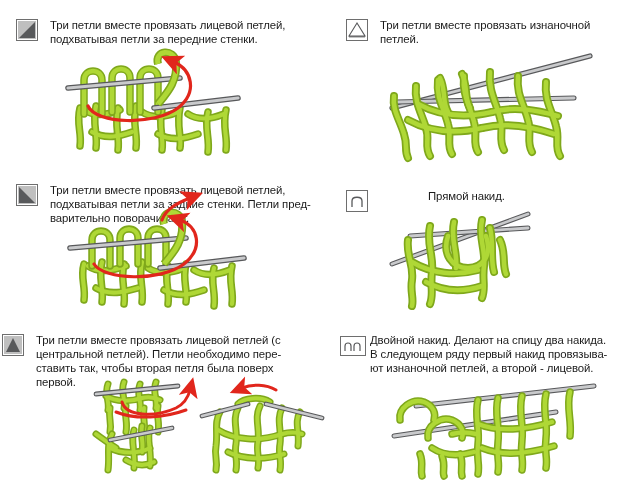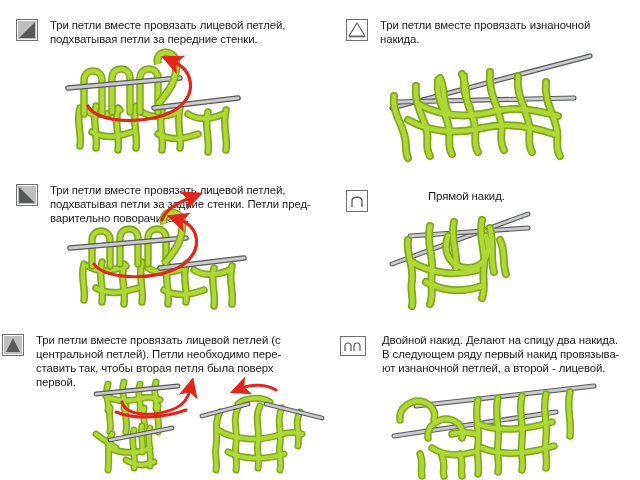--- a/index.html
+++ b/index.html
@@ -56,21 +56,21 @@
 
   
   #e1 { left: 16px;  top: 18px;  width: 310px; }
   #e2 { left: 346px; top: 18px;  width: 290px; }
   #e3 { left: 16px;  top: 183px; width: 310px; }
   #e4 { left: 346px; top: 189px; width: 290px; }
   #e5 { left: 2px;  top: 333px; width: 320px; }
   #e6 { left: 340px; top: 333px; width: 300px; }
 
   #e4 .caption { margin-left: 60px; }
-  #e6 .caption { margin-left: 16px; }
+  #e6 .caption { margin-left: 4px; }
   #e6 .symbol  { width: 26px; height: 20px; margin-top: 3px; }
 
   #a1 { left: 62px;  top: 48px; }
   #a2 { left: 378px; top: 50px; }
   #a3 { left: 66px;  top: 212px; }
   #a4 { left: 386px; top: 206px; }
   #a5 { left: 92px;  top: 378px; }
   #a6 { left: 386px; top: 382px; }
 </style>
 </head>
@@ -163,21 +163,21 @@
   <div class="entry" id="e2">
     <div class="entry-head">
       <div class="symbol">
         <svg width="22" height="22" viewBox="0 0 22 22">
           <rect x="0.5" y="0.5" width="21" height="21" fill="#fff" stroke="#6E6E6E" stroke-width="1"></rect>
           <path d="M3,17 L11,4 L19,17 Z" fill="none" stroke="#58595B" stroke-width="1.1"></path>
           <line x1="3" y1="17.8" x2="19" y2="17.8" stroke="#58595B" stroke-width="1.1"></line>
         </svg>
       </div>
       <div class="caption">Три петли вместе провязать изнаночной
-накида.</div>
+петлей.</div>
     </div>
   </div>
 
   <div class="art" id="a2">
     <svg width="240" height="118" viewBox="0 0 240 118">
 
       <g>
         <path d="M14,58 L212,6" stroke="#58595B" stroke-width="5.2" stroke-linecap="round" fill="none"></path>
         <path d="M14,58 L212,6" stroke="#C9CACC" stroke-width="2.8" stroke-linecap="round" fill="none"></path>
       </g>

